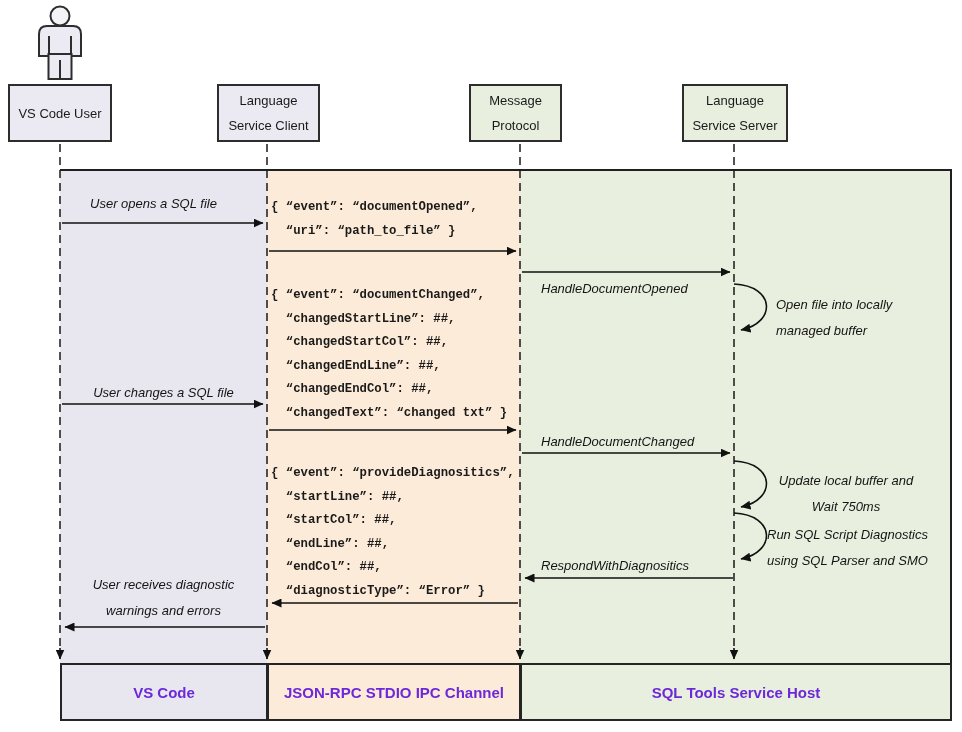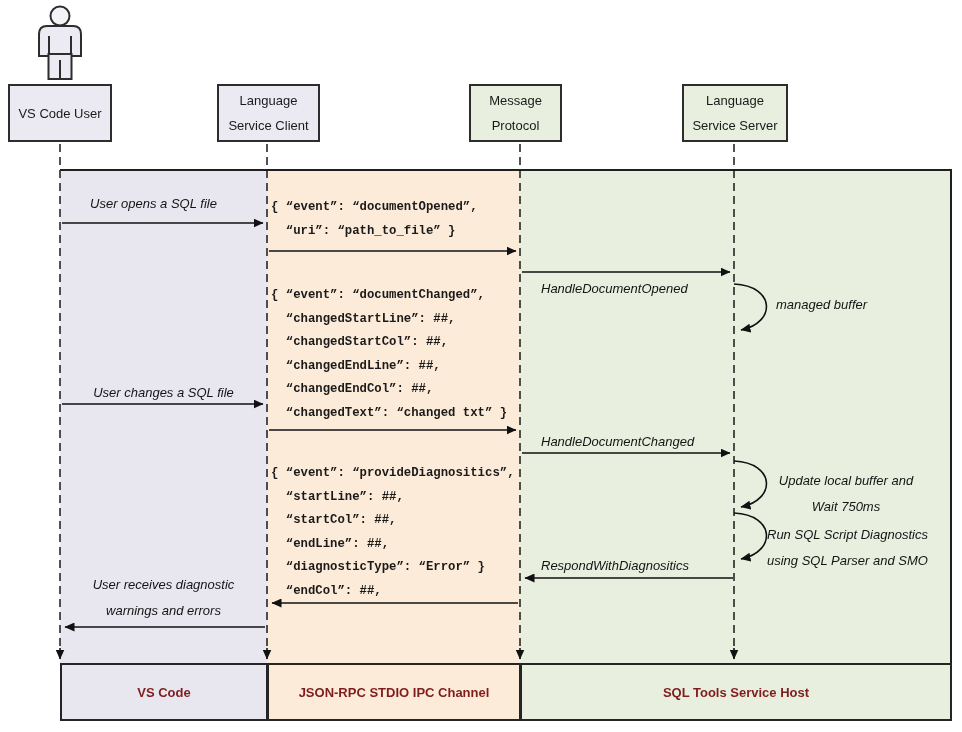--- a/index.html
+++ b/index.html
@@ -20,21 +20,21 @@
     display:flex;flex-direction:column;justify-content:center;align-items:center;
     font-size:13px;line-height:25px;text-align:center;
   }
   .actor-lavender{background:#ebeaf2;}
   .actor-green{background:#e9efdf;}
 
   .footer-box{
     position:absolute;top:663px;height:58px;box-sizing:border-box;
     border:2px solid #252525;z-index:3;background:transparent;
     display:flex;justify-content:center;align-items:center;
-    font-size:13px;font-weight:bold;color:#7f1d1d;
+    font-size:15px;font-weight:bold;color:#6d28d9;
   }
   .fb-user{left:60px;width:208px;background:#e8e7f0;}
   .fb-ipc{left:267px;width:254px;background:#fcebd9;}
   .fb-host{left:520px;width:432px;background:#e9efdf;}
 
   .msg-label{
     position:absolute;z-index:3;font-style:italic;font-size:13px;color:#141414;
     white-space:nowrap;
   }
   .centered{text-align:center;}
@@ -122,20 +122,21 @@
   <div class="msg-label centered" style="left:60px;top:385px;width:207px;">User changes a SQL file</div>
   <div class="msg-label centered two-line" style="left:60px;top:572px;width:207px;">
     <div>User receives diagnostic</div>
     <div>warnings and errors</div>
   </div>
   <div class="msg-label" style="left:541px;top:253px;margin-top:28px;">HandleDocumentOpened</div>
   <div class="msg-label" style="left:541px;top:434px;">HandleDocumentChanged</div>
   <div class="msg-label" style="left:541px;top:558px;">RespondWithDiagnositics</div>
 
   <div class="msg-label two-line" style="left:776px;top:292px;">
+    <div>Open file into locally</div>
     <div>managed buffer</div>
   </div>
   <div class="msg-label two-line centered" style="left:756px;top:468px;width:180px;">
     <div>Update local buffer and</div>
     <div>Wait 750ms</div>
   </div>
   <div class="msg-label two-line" style="left:767px;top:522px;">
     <div>Run SQL Script Diagnostics</div>
     <div>using SQL Parser and SMO</div>
   </div>
@@ -150,22 +151,22 @@
     <div class="mline">  “changedStartCol”: ##,</div>
     <div class="mline">  “changedEndLine”: ##,</div>
     <div class="mline">  “changedEndCol”: ##,</div>
     <div class="mline">  “changedText”: “changed txt” }</div>
   </div>
   <div class="mono-block" style="left:271px;top:462px;">
     <div class="mline">{ “event”: “provideDiagnositics”,</div>
     <div class="mline">  “startLine”: ##,</div>
     <div class="mline">  “startCol”: ##,</div>
     <div class="mline">  “endLine”: ##,</div>
+    <div class="mline">  “endCol”: ##,</div>
     <div class="mline">  “diagnosticType”: “Error” }</div>
-    <div class="mline">  “endCol”: ##,</div>
   </div>
 
   <div class="footer-box fb-user">
     <span>VS Code</span>
   </div>
   <div class="footer-box fb-ipc">
     <span>JSON-RPC STDIO IPC Channel</span>
   </div>
   <div class="footer-box fb-host">
     <span>SQL Tools Service Host</span>

